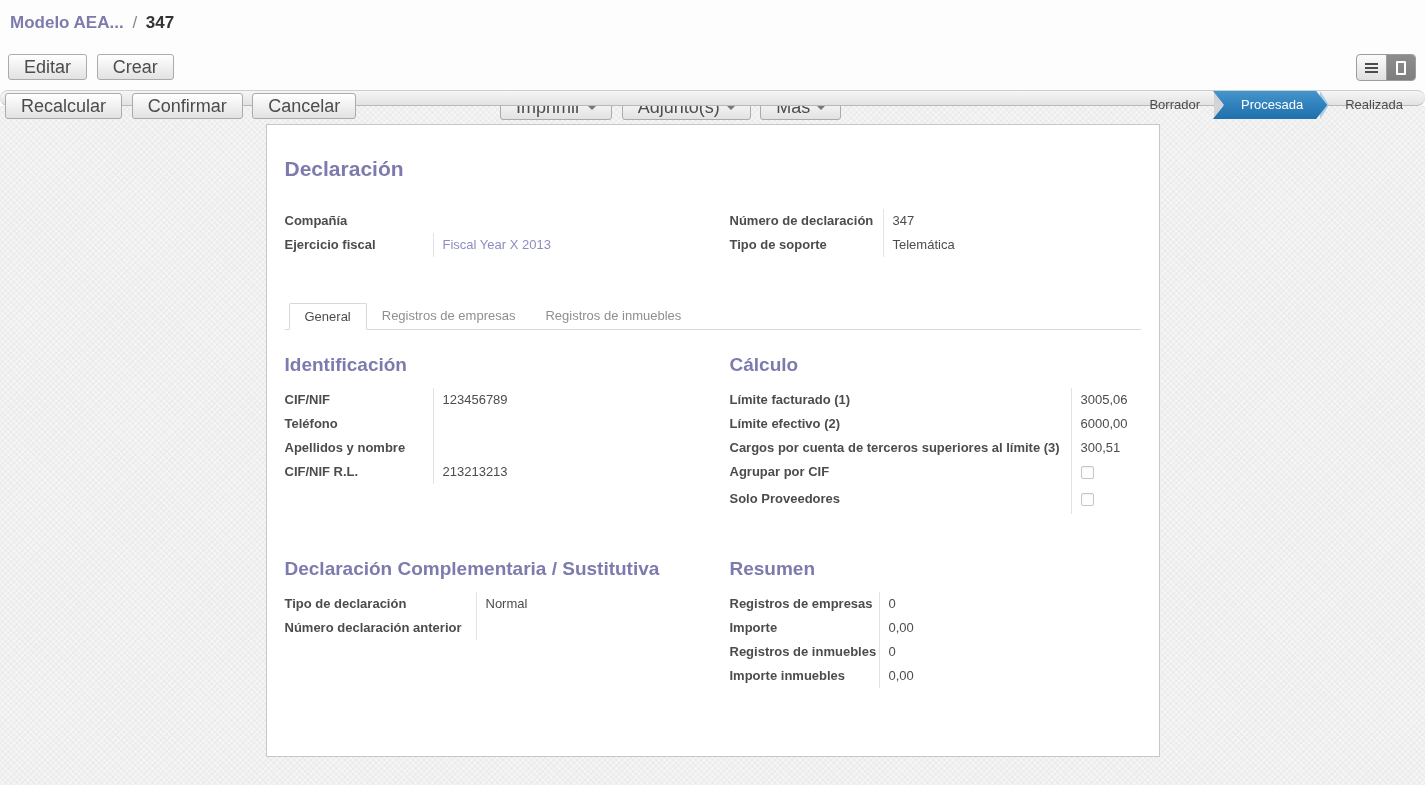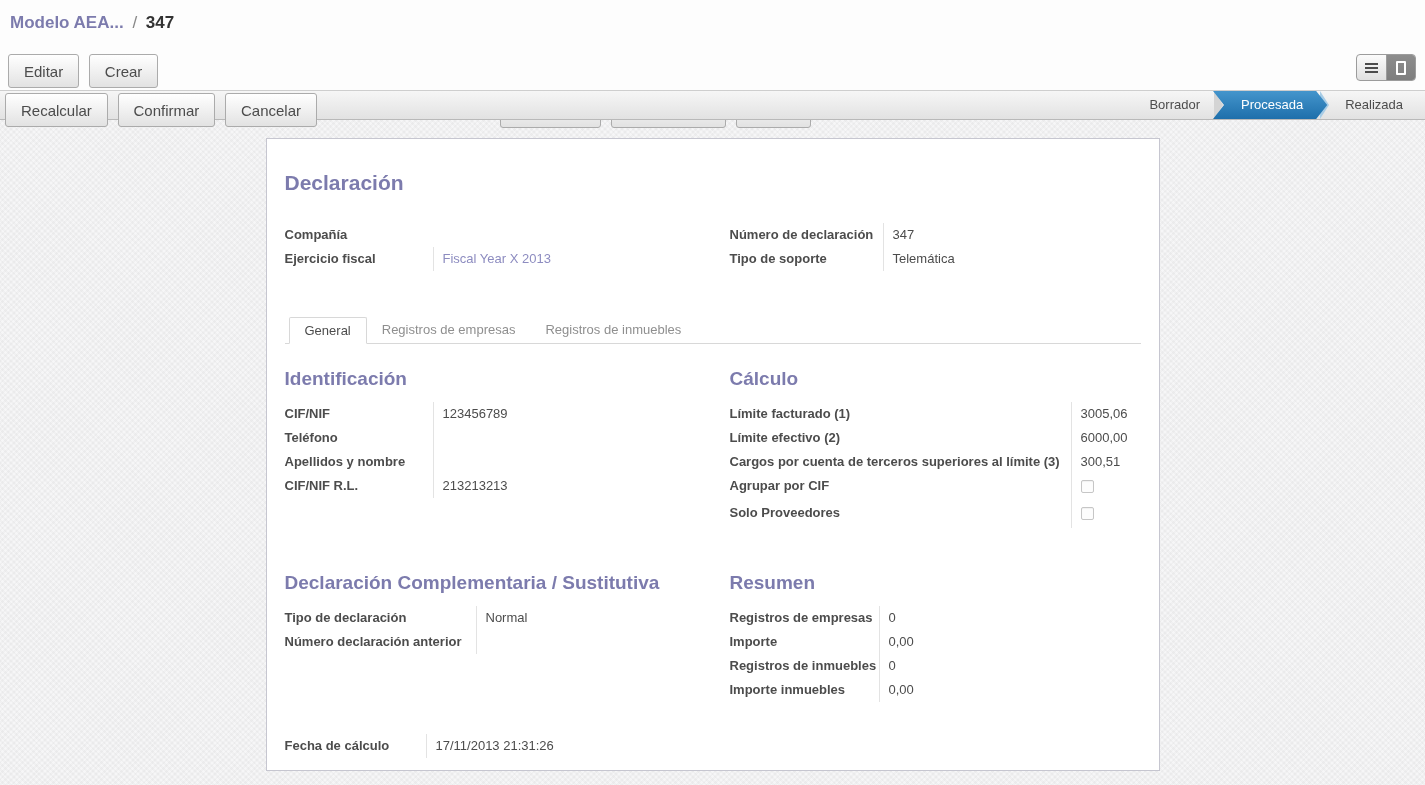--- a/index.html
+++ b/index.html
@@ -13,24 +13,24 @@
   
   .header { position: relative; height: 90px; background: #fdfdfd; }
   .breadcrumb { position: absolute; top: 13px; left: 10px; font-size: 17px; font-weight: bold; }
   .breadcrumb a { color: #7c7bad; text-decoration: none; cursor: pointer; }
   .breadcrumb .sep { color: #888; font-weight: normal; padding: 0 4px; }
   .breadcrumb .current { color: #333; }
 
   .btn-row { position: absolute; top: 54px; left: 0; right: 0; height: 27px; }
   .btn {
     display: inline-flex; align-items: center; justify-content: center;
-    height: 26px; padding: 16px 15px;
+    height: 26px; padding: 8px 15px;
     background: linear-gradient(#ffffff, #e2e2e2);
     border: 1px solid #ababab; border-radius: 3px;
-    color: #4c4c4c; font-size: 15px; cursor: pointer; vertical-align: top;
+    color: #4c4c4c; font-size: 18px; cursor: pointer; vertical-align: top;
   }
   .btn + .btn { margin-left: 6px; }
   .left-btns { position: absolute; left: 8px; top: 0; }
   .center-btns { position: absolute; left: 500px; top: 0; margin-top: 40px; }
   .caret {
     display: inline-block; width: 0; height: 0; margin-left: 7px; margin-top: 2px;
     border-left: 4px solid transparent; border-right: 4px solid transparent;
     border-top: 4px solid #777;
   }
   .switcher {
@@ -39,23 +39,23 @@
     background: linear-gradient(#fbfbfb, #e0e0e0);
   }
   .switch-btn { width: 29px; height: 25px; display: flex; align-items: center; justify-content: center; cursor: pointer; }
   .switch-btn.active { background: linear-gradient(#8d8d8d, #7e7e7e); }
   .switch-btn + .switch-btn { border-left: 1px solid #9c9c9c; }
   .icon-list { width: 13px; height: 10px; background: repeating-linear-gradient(#4c4c4c 0 2px, transparent 2px 4px); }
   .icon-form { width: 10px; height: 14px; border: 2px solid #fff; border-radius: 1px; background: transparent; }
 
   
   .statusbar {
-    position: relative; height: 30px;
+    position: relative; height: 16px;
     background: linear-gradient(#f6f6f6, #e2e2e2);
-    border-top: 1px solid #cecece; border-bottom: 1px solid #b9b9b9;
+    border-top: 1px solid #cecece; border-bottom: 1px solid #b9b9b9; border-radius: 14px;
   }
   .statusbar .left-actions { position: absolute; left: 5px; top: 2px; }
   .steps { position: absolute; right: 8px; top: 0; height: 28px; display: flex; align-items: center; }
   .step { line-height: 28px; padding: 0 14px; color: #4c4c4c; font-size: 13px; cursor: pointer; white-space: nowrap; }
   .sep-chev {
     width: 0; height: 0; flex: 0 0 auto;
     border-top: 14px solid transparent; border-bottom: 14px solid transparent;
     border-left: 9px solid #d4d4d4;
   }
   .sep-chev.gray  { margin-right: -10px; }
@@ -285,21 +285,15 @@
             <span class="val">0</span>
           </div>
           <div class="frow">
             <span class="lbl">Importe inmuebles</span>
             <span class="val">0,00</span>
           </div>
         </div>
       </div>
     </div>
 
-    <div class="fgroup g-fecha fecha-row">
-      <div class="frow">
-        <span class="lbl">Fecha de cálculo</span>
-        <span class="val">17/11/2013 21:31:26</span>
-      </div>
-    </div>
 
   </div>
 </div>
 
 </body></html>

